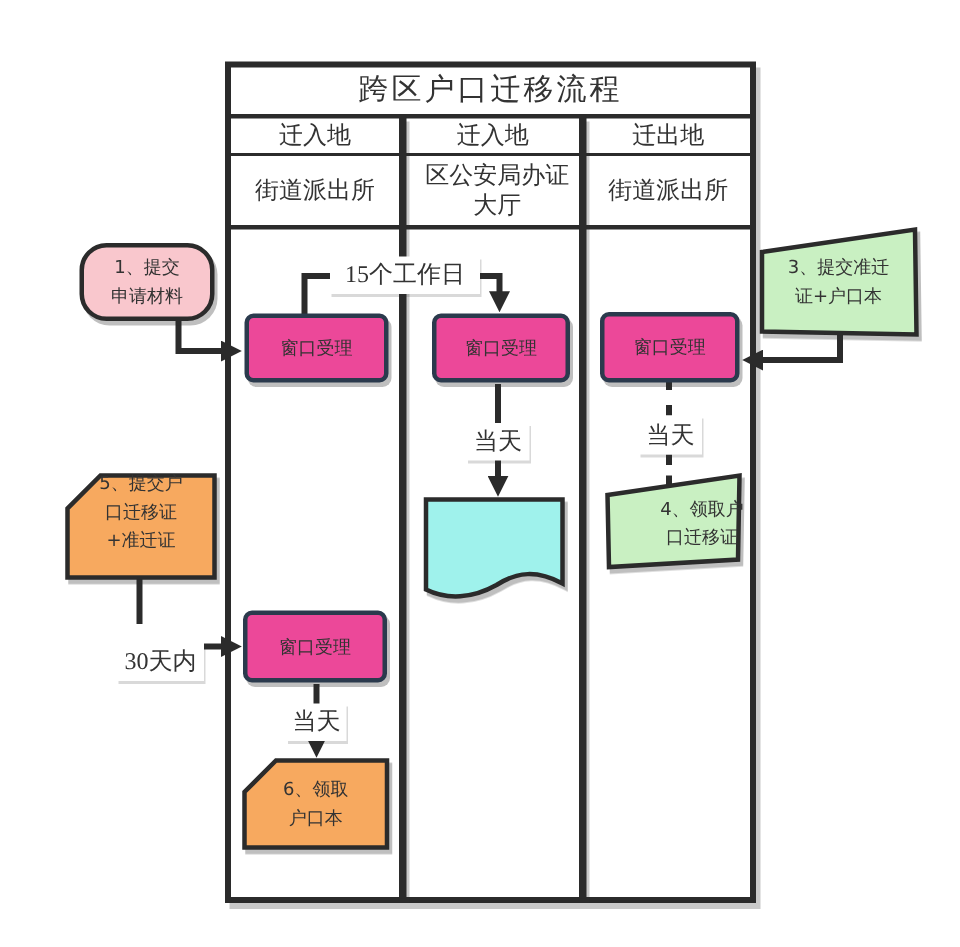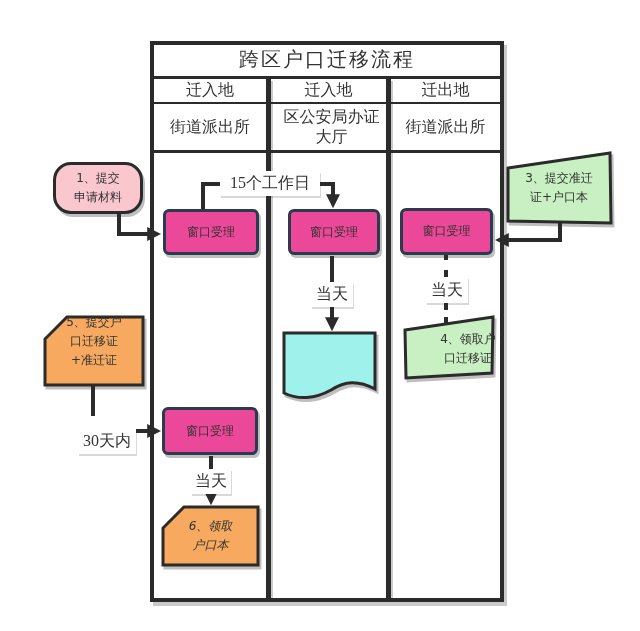--- a/index.html
+++ b/index.html
@@ -91,21 +91,21 @@
   <div class="abs node blue-node" style="left:400px;top:208px;width:93px;height:47px;">窗口受理</div>
   <div class="abs node blue-node" style="left:162px;top:407px;width:96px;height:48px;">窗口受理</div>
 
   <div class="abs node shape-text" style="left:506px;top:156px;width:106px;height:64px;">3、提交准迁
 证+户口本</div>
   <div class="abs node shape-text" style="left:405px;top:322px;width:70px;height:54px;margin-left:28px;">4、领取户
 口迁移证</div>
   <div class="abs node shape-text" style="left:44px;top:319px;width:100px;height:44px;">5、提交户
 口迁移证
 +准迁证</div>
-  <div class="abs node shape-text" style="left:163px;top:509px;width:95px;height:54px;font-style:italic;">6、领取
+  <div class="abs node shape-text" style="left:163px;top:509px;width:95px;height:54px;">6、领取
 户口本</div>
 
   <div class="abs edge-label" style="left:220px;top:171px;width:100px;height:25px;">15个工作日</div>
   <div class="abs edge-label" style="left:311px;top:282px;width:42px;height:25px;">当天</div>
   <div class="abs edge-label" style="left:426px;top:277px;width:42px;height:26px;">当天</div>
   <div class="abs edge-label" style="left:78px;top:417px;width:58px;height:26px;margin-top:11px;">30天内</div>
   <div class="abs edge-label" style="left:191px;top:469px;width:40px;height:25px;">当天</div>
 
 </div>
 

